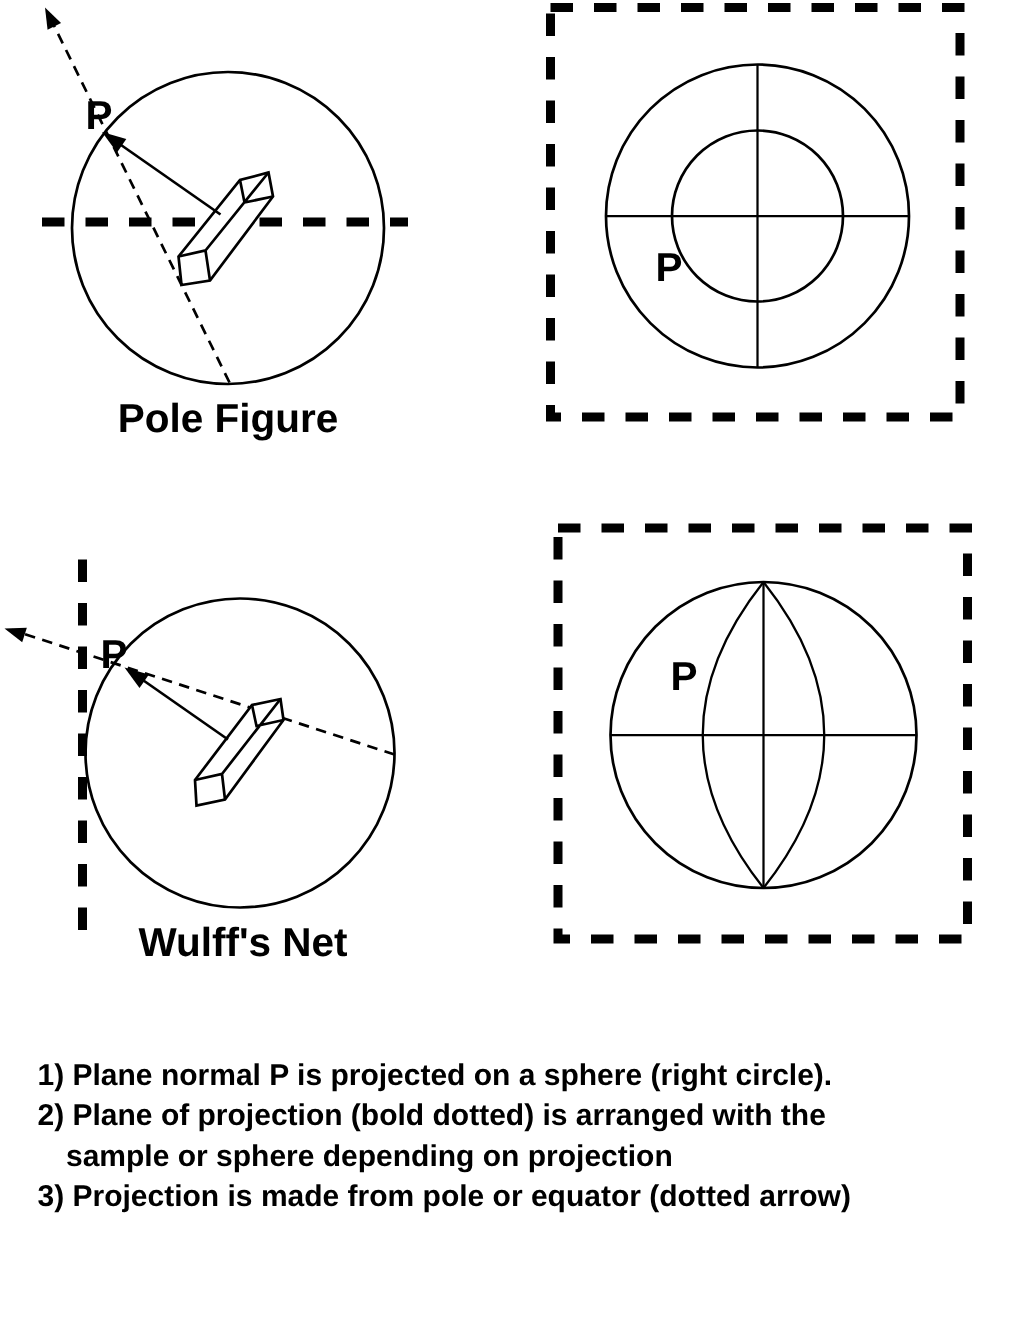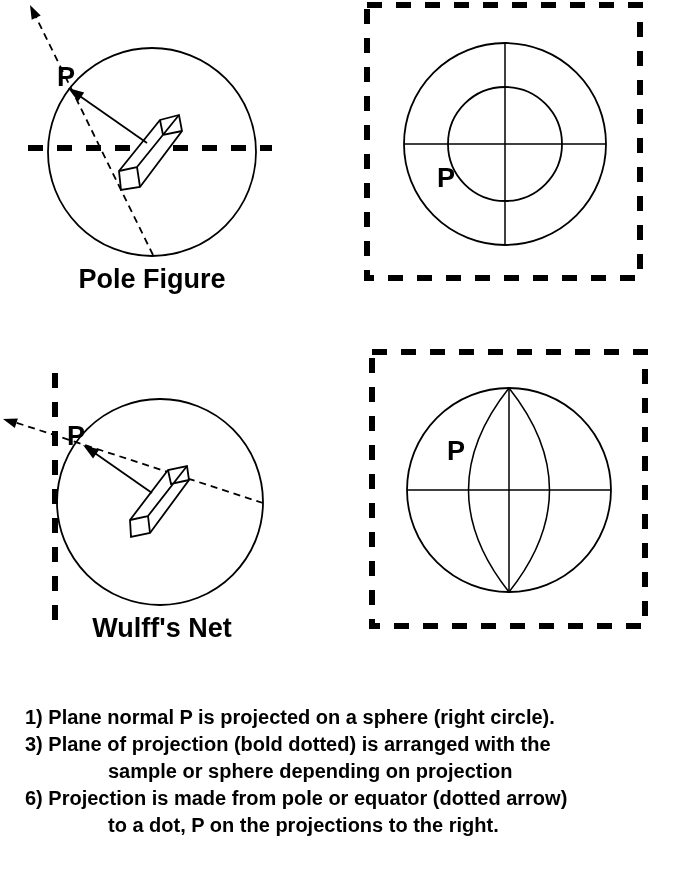--- a/index.html
+++ b/index.html
@@ -28,21 +28,21 @@
     position: absolute;
     left: 0; top: 704px;
     width: 556px;
     color: #000000;
     font-size: 20px;
     font-weight: bold;
     line-height: 27px;
     white-space: nowrap;
   }
   .note-line { padding-left: 25px; }
-  .note-line.indent { padding-left: 108px; }
+  .note-line.indent { padding-left: 44px; }
 </style>
 </head>
 <body>
 
 <div id="canvas">
 
   <svg id="diagram-svg" width="680" height="700" viewBox="0 0 680 700">
 
     <g>
 
@@ -98,19 +98,18 @@
       <circle class="thin" cx="509" cy="490" r="102"></circle>
       <line class="thin15" x1="407" y1="490" x2="611" y2="490"></line>
       <line class="thin15" x1="509" y1="388" x2="509" y2="592"></line>
       <path class="thin15" d="M509,388 Q428,490 509,592 M509,388 Q590,490 509,592"></path>
       <text class="plabel" x="447" y="460">P</text>
     </g>
   </svg>
 
   <div id="notes">
     <div class="note-line">1) Plane normal P is projected on a sphere (right circle).</div>
-    <div class="note-line">3) Plane of projection (bold dotted) is arranged with the</div>
+    <div class="note-line">2) Plane of projection (bold dotted) is arranged with the</div>
     <div class="note-line indent">sample or sphere depending on projection</div>
-    <div class="note-line">6) Projection is made from pole or equator (dotted arrow)</div>
-    <div class="note-line indent">to a dot, P on the projections to the right.</div>
+    <div class="note-line">3) Projection is made from pole or equator (dotted arrow)</div>
   </div>
 
 </div>
 
 </body></html>

